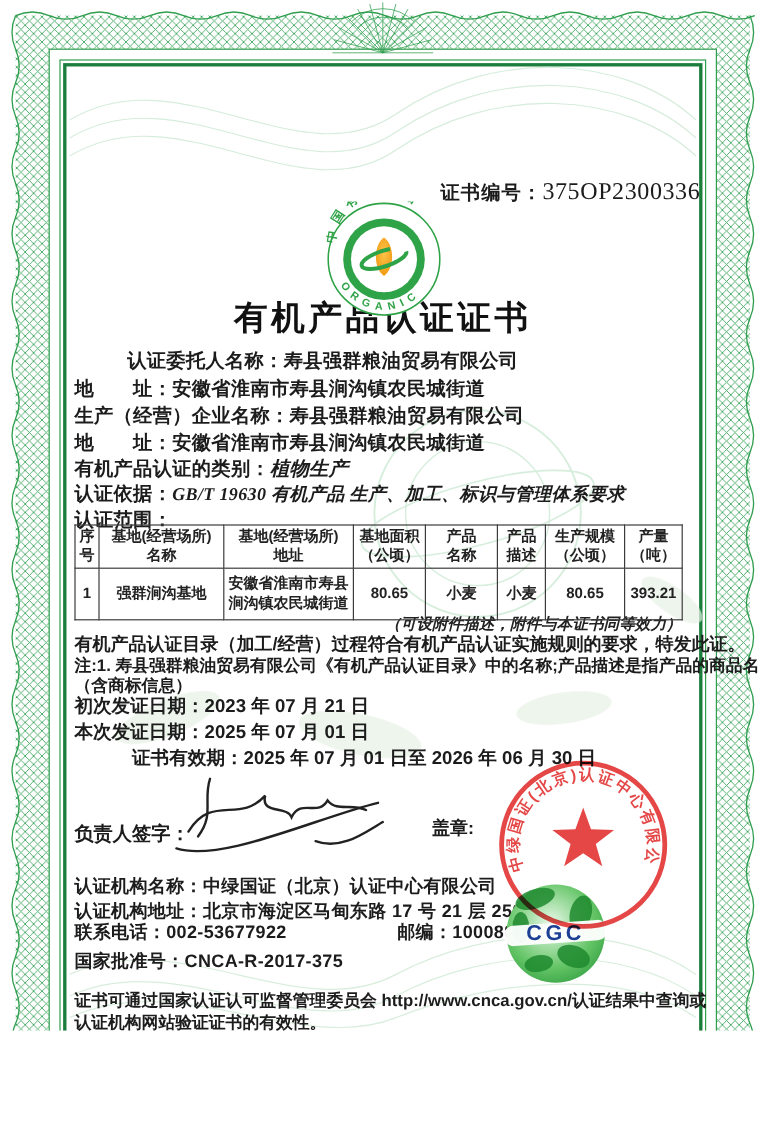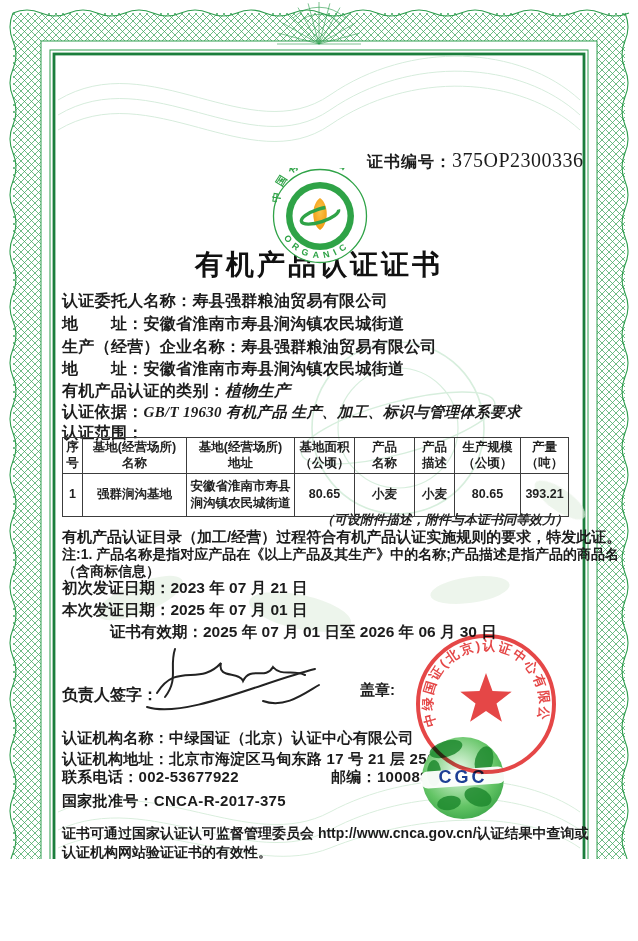--- a/index.html
+++ b/index.html
@@ -109,21 +109,21 @@
         <textPath href="#arcBot" startOffset="8">ORGANIC</textPath>
       </text>
       <circle cx="48" cy="48" r="34" fill="#2fa347"></circle>
       <circle cx="48" cy="48" r="27.5" fill="#ffffff"></circle>
       <path d="M48,30 C57,36 57,56 48,62 C39,56 39,36 48,30 Z" fill="url(#orangeGrad)"></path>
       <ellipse cx="48" cy="47.5" rx="19.5" ry="6.5" fill="none" stroke="#2fa347" stroke-width="3.4" transform="rotate(-18 48 47.5)" stroke-dasharray="72 20"></ellipse>
     </svg>
 
     <div class="title">有机产品认证证书</div>
 
-    <div class="line" style="top:291px;"><span>认证委托人名称：</span><span>寿县强群粮油贸易有限公司</span></div>
+    <div class="line" style="top:291px;margin-left:44px;"><span>认证委托人名称：</span><span>寿县强群粮油贸易有限公司</span></div>
     <div class="line" style="top:314px;"><span>地　　址：</span><span>安徽省淮南市寿县涧沟镇农民城街道</span></div>
     <div class="line" style="top:337px;"><span>生产（经营）企业名称：</span><span>寿县强群粮油贸易有限公司</span></div>
     <div class="line" style="top:359px;"><span>地　　址：</span><span>安徽省淮南市寿县涧沟镇农民城街道</span></div>
     <div class="line" style="top:381px;"><span>有机产品认证的类别：</span><span class="kai">植物生产</span></div>
     <div class="line" style="top:402px;"><span>认证依据：</span><span class="kai" style="font-size:15px;">GB/T 19630 有机产品 生产、加工、标识与管理体系要求</span></div>
     <div class="line" style="top:423px;"><span>认证范围：</span></div>
 
     <table class="cert-table">
       <colgroup>
         <col style="width:20px">
@@ -163,21 +163,21 @@
         <td>小麦</td>
         <td>小麦</td>
         <td>80.65</td>
         <td>393.21</td>
       </tr>
     </tbody>
       </table>
 
     <div class="note-attach kai">（可设附件描述，附件与本证书同等效力）</div>
     <div class="small-line" style="top:528px;font-size:15px;">有机产品认证目录（加工/经营）过程符合有机产品认证实施规则的要求，特发此证。</div>
-    <div class="small-line" style="top:546px;">注:1. 产品名称是指对应产品在《以上产品及其生产》中的名称;产品描述是指产品的商品名</div>
+    <div class="small-line" style="top:546px;">注:1. 寿县强群粮油贸易有限公司《有机产品认证目录》中的名称;产品描述是指产品的商品名</div>
     <div class="small-line" style="top:563px;">（含商标信息）</div>
 
     <div class="date-line" style="top:578px;"><span>初次发证日期：</span><span>2023 年 07 月 21 日</span></div>
     <div class="date-line" style="top:600px;"><span>本次发证日期：</span><span>2025 年 07 月 01 日</span></div>
     <div class="date-line" style="top:622px;margin-left:48px;"><span>证书有效期：</span><span>2025 年 07 月 01 日至 2026 年 06 月 30 日</span></div>
 
     <svg class="sig-svg" width="185" height="78" viewBox="0 0 185 78">
       <g stroke="#222" stroke-width="2" fill="none" stroke-linecap="round">
         <path d="M30,6 C24,24 34,36 20,54"></path>
         <path d="M12,50 C32,18 54,44 76,20 C72,36 94,28 98,38 C106,22 120,38 128,24 C136,34 148,26 160,32"></path>

